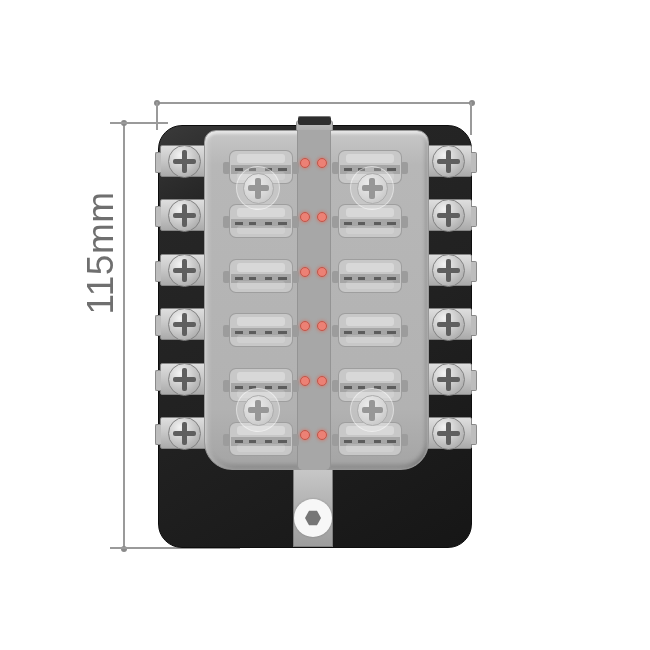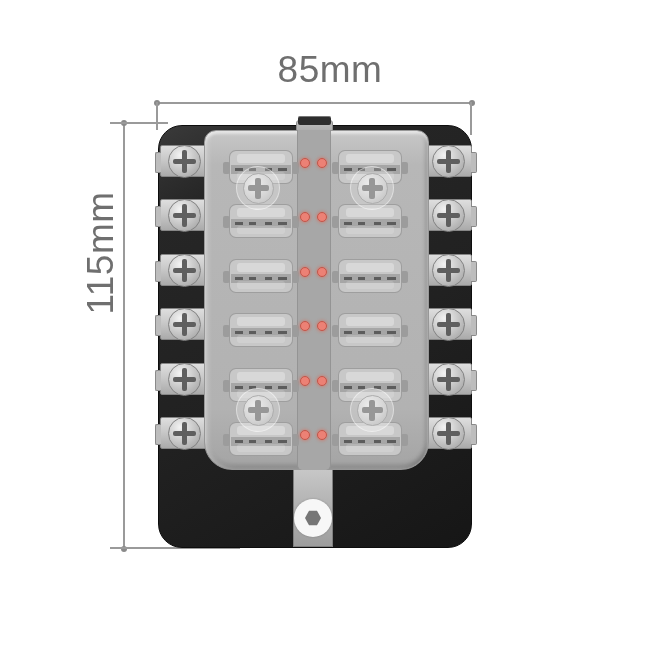--- a/index.html
+++ b/index.html
@@ -97,21 +97,20 @@
   .mount-ring{left:135px;top:373px;width:38px;height:38px;border-radius:50%;z-index:3;
     background:var(--c-mount-ring,#f7f7f7);box-shadow:0 0 2px rgba(0,0,0,.25);}
   .mount-hex{left:11px;top:11px;width:16px;height:16px;background:var(--c-mount-nut,#767676);
     clip-path:polygon(25% 5%,75% 5%,100% 50%,75% 95%,25% 95%,0% 50%);}
 </style>
 </head>
 <body>
 
 <div class="stage">
 
-  <div class="dim-label dim-label-h">85mm</div>
   <div class="dim-line dim-line-h"></div>
   <div class="dim-dot" style="left:154px;top:100px;"></div>
   <div class="dim-dot" style="left:469px;top:100px;"></div>
   <div class="dim-line dim-tick-left"></div>
   <div class="dim-line dim-tick-right"></div>
 
   <div class="dim-label dim-label-v">115mm</div>
   <div class="dim-line dim-line-v"></div>
   <div class="dim-dot" style="left:121px;top:120px;"></div>
   <div class="dim-dot" style="left:121px;top:546px;"></div>

